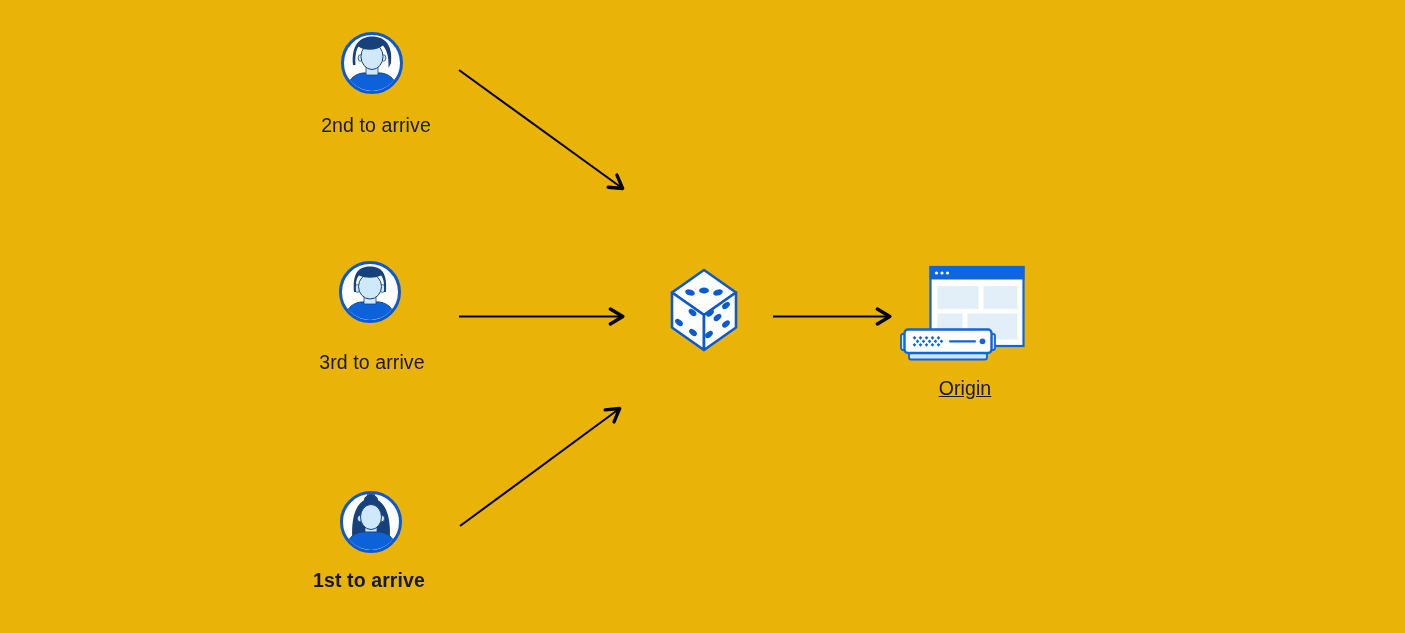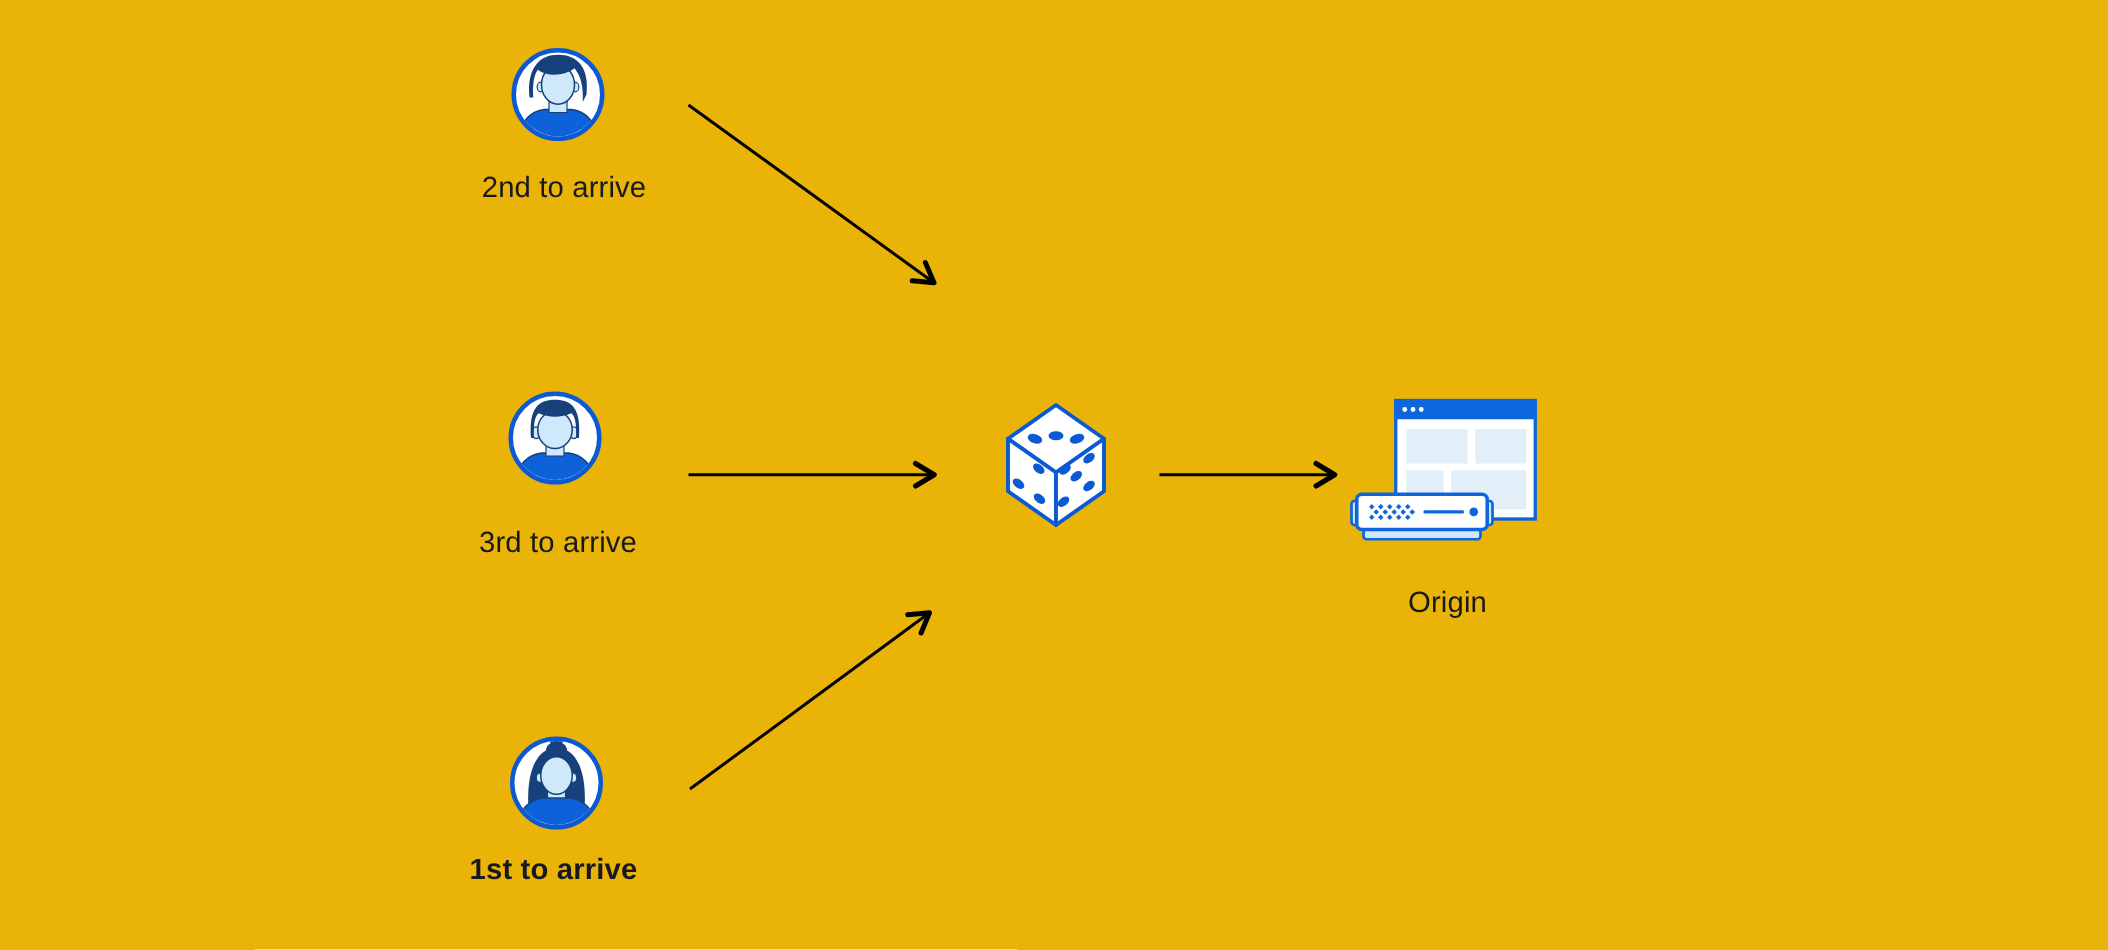--- a/index.html
+++ b/index.html
@@ -159,15 +159,15 @@
         <rect x="-1.3" y="-1.3" width="2.6" height="2.6" transform="translate(16.5 80.8) rotate(45)"></rect>
         <rect x="-1.3" y="-1.3" width="2.6" height="2.6" transform="translate(22.5 80.8) rotate(45)"></rect>
         <rect x="-1.3" y="-1.3" width="2.6" height="2.6" transform="translate(28.5 80.8) rotate(45)"></rect>
         <rect x="-1.3" y="-1.3" width="2.6" height="2.6" transform="translate(34.5 80.8) rotate(45)"></rect>
         <rect x="-1.3" y="-1.3" width="2.6" height="2.6" transform="translate(40.5 80.8) rotate(45)"></rect>
       </g>
       <line x1="52" y1="77.3" x2="77" y2="77.3" stroke="#0e66df" stroke-width="2.2" stroke-linecap="round"></line>
       <circle cx="84.5" cy="77.3" r="2.9" fill="#0e66df"></circle>
     </svg>
   </div>
-  <div class="node-label" style="left:965px;top:391px;">Origin</div>
+  <div class="node-label" style="left:965px;top:377px;text-decoration:underline;">Origin</div>
 
 </div>
 
 </body></html>

